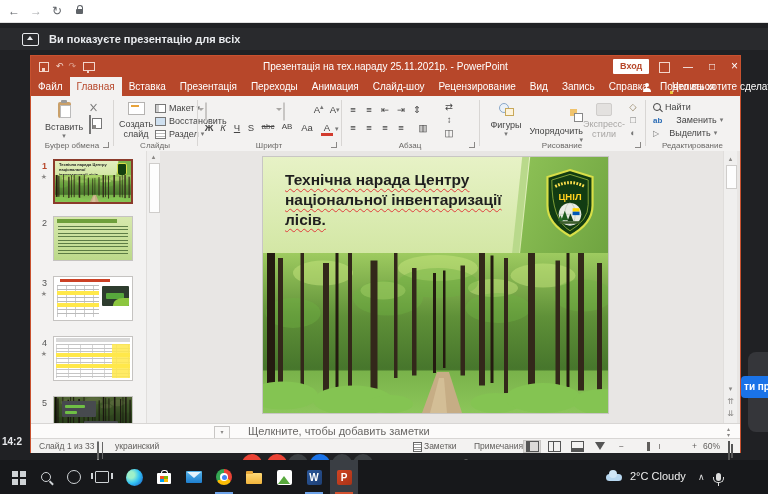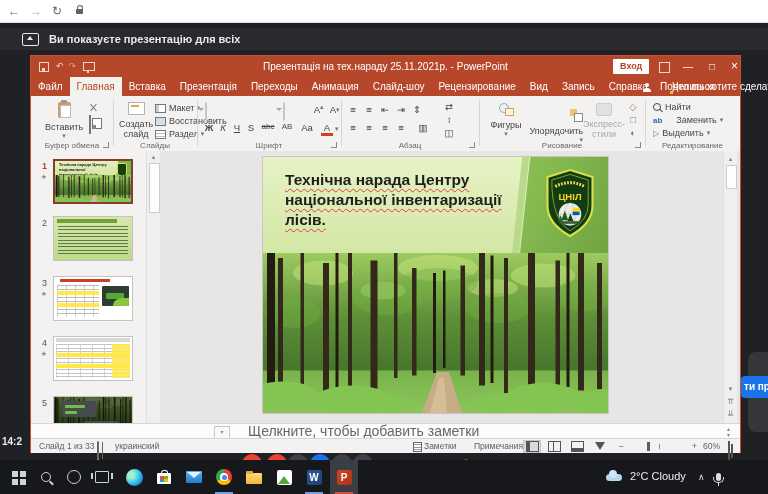--- a/index.html
+++ b/index.html
@@ -96,21 +96,21 @@
   .sband{position:absolute;left:262px;top:-8px;width:110px;height:115px;background:linear-gradient(110deg,#8cc055,#699e3c);transform:skewX(-6deg);}
   .sband2{position:absolute;left:254px;top:-8px;width:7px;height:115px;background:#b9d98b;transform:skewX(-6deg);}
   .stitle{position:absolute;left:22px;top:13px;width:240px;font-size:15.5px;font-weight:bold;color:#1f1f1f;line-height:1.28;
           text-decoration:underline wavy #e03c3c;text-decoration-thickness:1px;text-underline-offset:2.5px;}
   .forest{position:absolute;left:0;top:96px;width:345px;height:160px;}
   .forest svg{display:block;width:100%;height:100%;}
   
   .msb{position:absolute;left:692px;top:0;width:13px;height:272px;background:#f0efee;border-left:1px solid #e0dedc;}
   
   .notesbar{left:0;top:367px;width:709px;height:15px;background:#fcfbfa;border-top:1px solid #d8d6d4;}
-  .notest{font-size:14px;color:#696765;line-height:15px;}
+  .notest{font-size:11px;color:#696765;line-height:15px;}
   .statusbar{left:0;top:382px;width:709px;height:14px;background:#f3f2f1;border-top:1px solid #d8d6d4;}
   .stt{font-size:8.5px;color:#605e5c;line-height:14px;white-space:nowrap;}
   .bookI{width:9px;height:7px;border:1px solid #666;border-radius:1px;background:#fff;position:relative;}
   .bookI::before{content:"";position:absolute;left:3.8px;top:0;bottom:0;width:1px;background:#666;}
   .noteI{width:7px;height:8px;border:1px solid #666;background:repeating-linear-gradient(#fff 0 1.5px,#999 1.5px 2.5px);}
   .cmtI{width:9px;height:6px;background:#555;border-radius:1px;position:relative;}
   .cmtI::after{content:"";position:absolute;left:1px;bottom:-2px;border-left:2px solid transparent;border-right:2px solid transparent;border-top:2.5px solid #555;}
   .vbtn{width:18px;height:13px;display:flex;align-items:center;justify-content:center;}
   .vsel{background:#dcdad8;border:1px solid #c8c6c4;box-sizing:border-box;}
   .v-norm{width:11px;height:9px;border:1px solid #555;position:relative;}
@@ -416,21 +416,21 @@
         <span class="magI"></span>
         <span class="rlab" style="margin-left:4px">Найти</span>
       </div>
       <div class="a fx" style="left:622px;top:19px">
         <span class="abI">ab</span>
         <span class="rlab" style="margin-left:14px">Заменить</span>
         <span class="car" style="margin-left:3px">▾</span>
       </div>
       <div class="a fx" style="left:622px;top:32px">
         <span class="fbtn" style="width:auto;color:#777;font-size:8px">▷</span>
-        <span class="rlab" style="margin-left:3px">Выделить</span>
+        <span class="rlab" style="margin-left:10px">Выделить</span>
         <span class="car" style="margin-left:3px">▾</span>
       </div>
       <span class="gname" style="left:614px;width:95px">Редактирование</span>
     </div>
 
     <div class="a work">
 
       <div class="thpanel">
         <span class="thnum" style="left:2px;top:10px;color:#b7472a;font-weight:bold">1</span>
         <span class="thstar" style="left:2px;top:22px">★</span>

